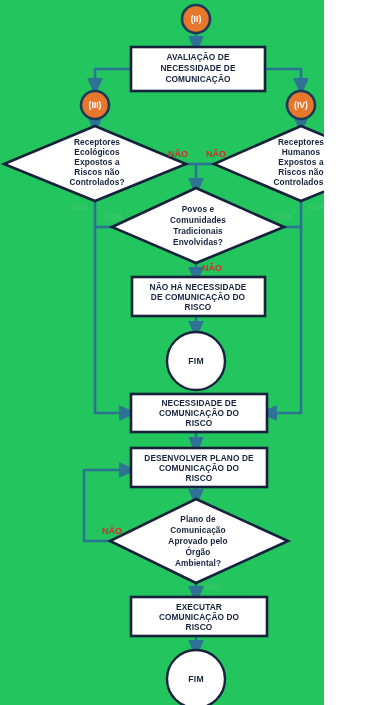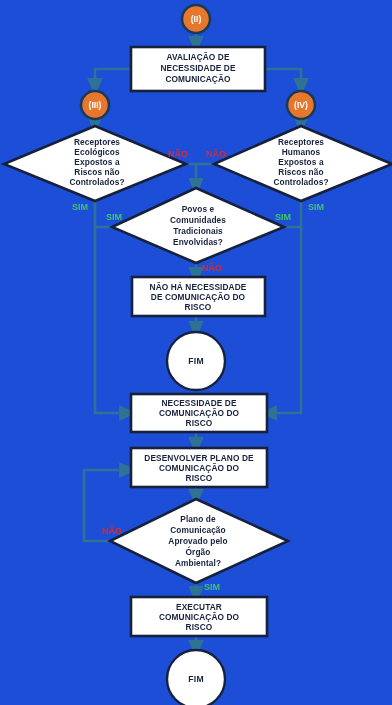--- a/index.html
+++ b/index.html
@@ -2,23 +2,23 @@
 <html><head>
 <meta charset="utf-8">
 <style>
   html, body {
     margin: 0;
     padding: 0;
     background: #ffffff;
   }
   #page {
     position: relative;
-    width: 392px;
+    width: 324px;
     height: 705px;
-    background: #1d4ed8;
+    background: #22c55e;
     font-family: "Liberation Sans", sans-serif;
     overflow: hidden;
   }
   svg#flow {
     position: absolute;
     left: 0;
     top: 0;
     width: 392px;
     height: 705px;
     display: block;

